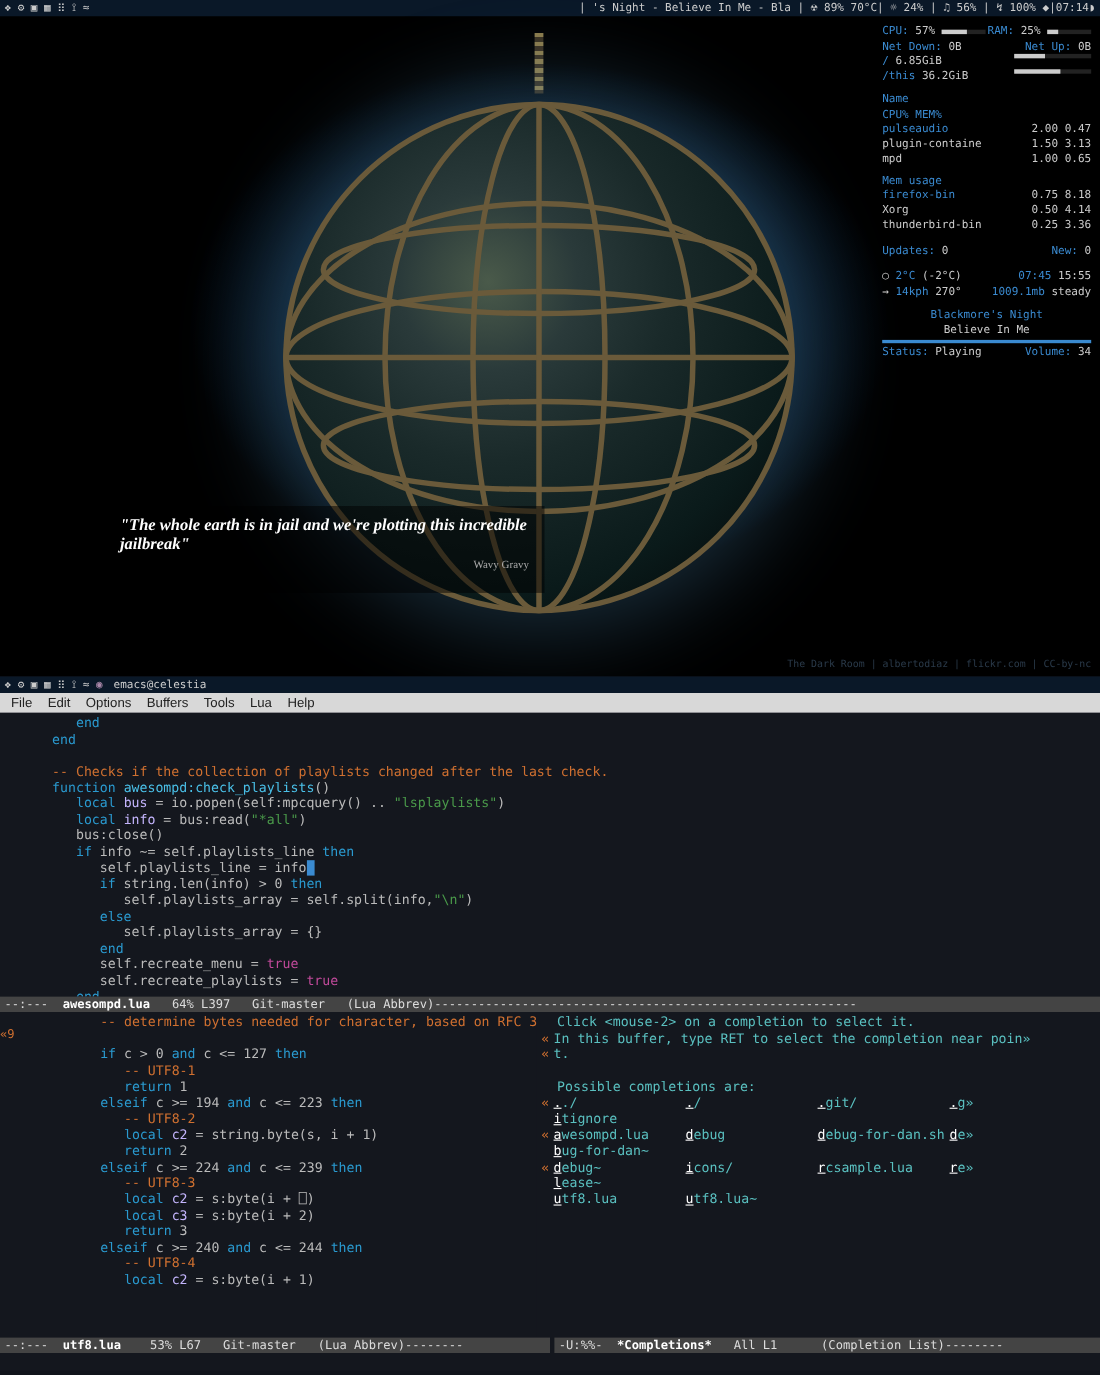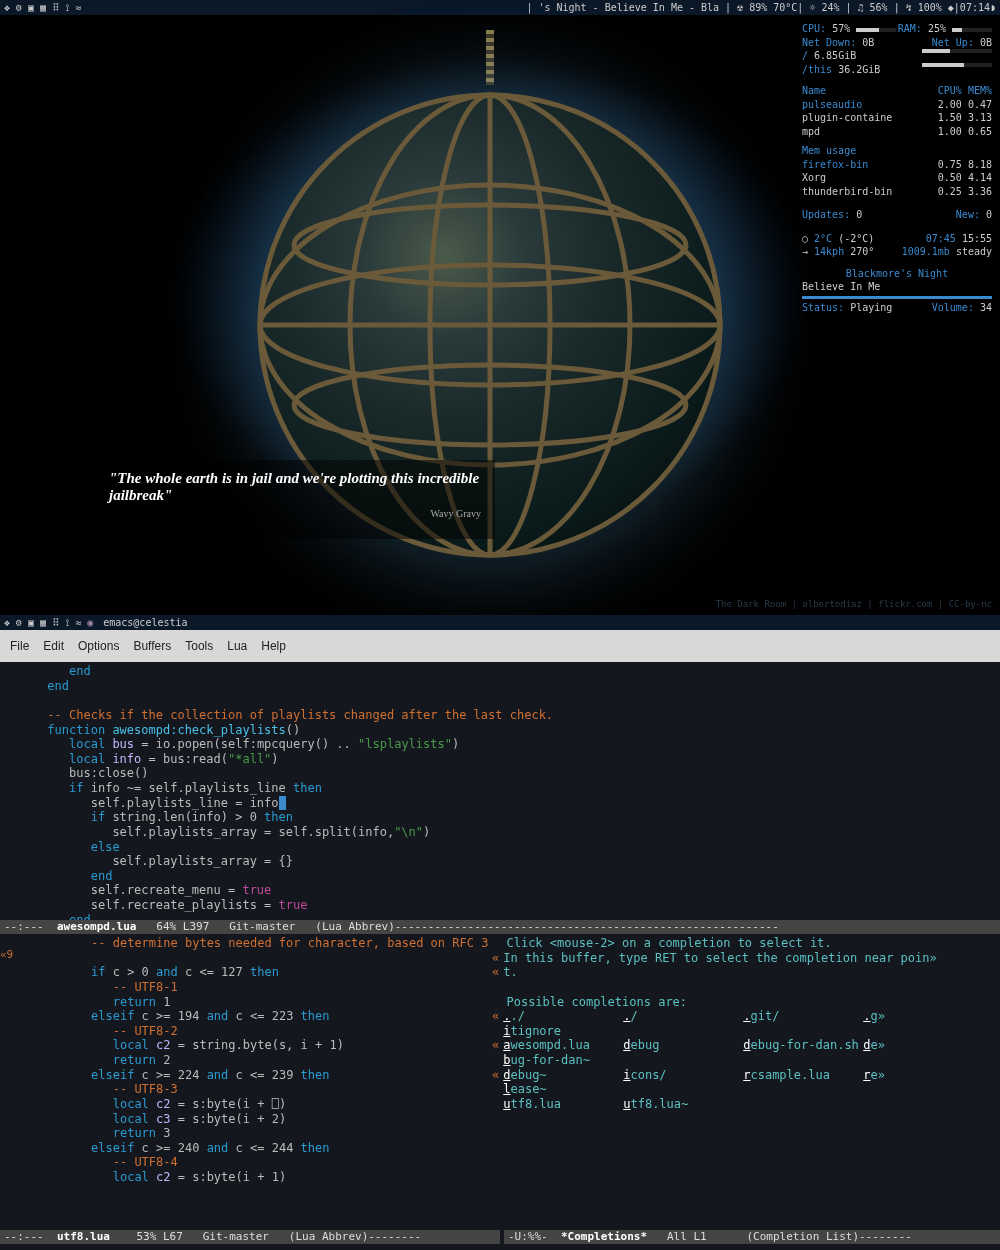--- a/index.html
+++ b/index.html
@@ -32,35 +32,35 @@
 .cage svg { width:100%; height:100%;}
 .chain { position:absolute; left:486px; top:15px; width:8px; height:55px; background:repeating-linear-gradient(180deg,#8a7a4a 0 4px,#3a3020 4px 8px); }
 .quote { position:absolute; left:95px; top:445px; width:400px; background:rgba(0,0,0,0.5); padding:10px 14px 20px 14px; color:#fff; font-family:Georgia,serif; }
 .quote .q-text { font-size:15px; font-weight:bold; font-style:italic;}
 .quote .q-attr { text-align:right; font-size:10px; color:#aaa; margin-top:4px;}
 .conky { position:absolute; top:22px; right:8px; width:190px; font-size:10px; line-height:1.35; color:#ccc;}
 .conky .row { display:flex; justify-content:space-between;}
 .conky .lbl { color:#3a8ad0;}
 .conky .bar { display:inline-block; width:40px; height:4px; background:#222; position:relative;}
 .conky .bar i { position:absolute; left:0; top:0; bottom:0; background:#ccc;}
-.conky .hdr { color:#3a8ad0; margin-top:6px;}
+.conky .hdr { color:#3a8ad0; margin-top:6px;flex-direction:column;}
 .conky .proc { display:flex; justify-content:space-between;}
 .conky .proc .pn { color:#ccc;}
 .conky .proc .pn.h { color:#3a8ad0;}
 .conky .music { text-align:center; color:#3a8ad0; margin-top:8px;}
-.conky .music2 { color:#ccc;}
+.conky .music2 { text-align:center; color:#ccc;}
 .conky .fullbar { height:3px; background:#3a8ad0; margin-top:2px;}
 .wstamp { position:absolute; right:8px; bottom:4px; color:#2a3a4a; font-size:9px;}
 
 .emacs-win { position:absolute; top:615px; left:0; width:1000px; height:635px; background:#10131a;}
 .emacs-topbar { height:15px; background:#0a1828; display:flex; align-items:center; font-size:10px;}
 .emacs-topbar-left { display:flex; gap:6px; padding-left:4px; color:#ccc; align-items:center;}
 .emacs-topbar-title { color:#ccc; margin-left:4px;}
 .emacs-topbar-right { margin-left:auto; padding-right:4px; color:#ccc; display:flex; gap:4px;}
-.menubar { height:32px; background:#d8d8d8; display:flex; align-items:center; gap:14px; padding-left:10px; font-family:sans-serif; font-size:12px; color:#222;}
+.menubar { height:18px; background:#d8d8d8; display:flex; align-items:center; gap:14px; padding-left:10px; font-family:sans-serif; font-size:12px; color:#222;}
 .menubar span { cursor:pointer;}
 .editor { position:relative; height:calc(635px - 37px); font-family:"DejaVu Sans Mono",monospace; font-size:12px; line-height:1.22;}
 .pane { position:absolute; overflow:hidden; background:#14171e; padding:2px 4px; white-space:pre;}
 .pane-top { left:0; right:0; top:0; height:258px;}
 .pane-bl { left:0; width:500px; top:272px; bottom:16px;}
 .pane-br { right:0; width:512px; top:272px; bottom:16px;}
 .modeline { position:absolute; height:14px; background:#444; color:#ddd; font-size:11px; display:flex; align-items:center; padding:0 4px; white-space:pre;}
 .ml-top { left:0; right:0; top:258px;}
 .ml-bl { left:0; width:500px; bottom:16px;}
 .ml-br { right:0; width:496px; bottom:16px;}

